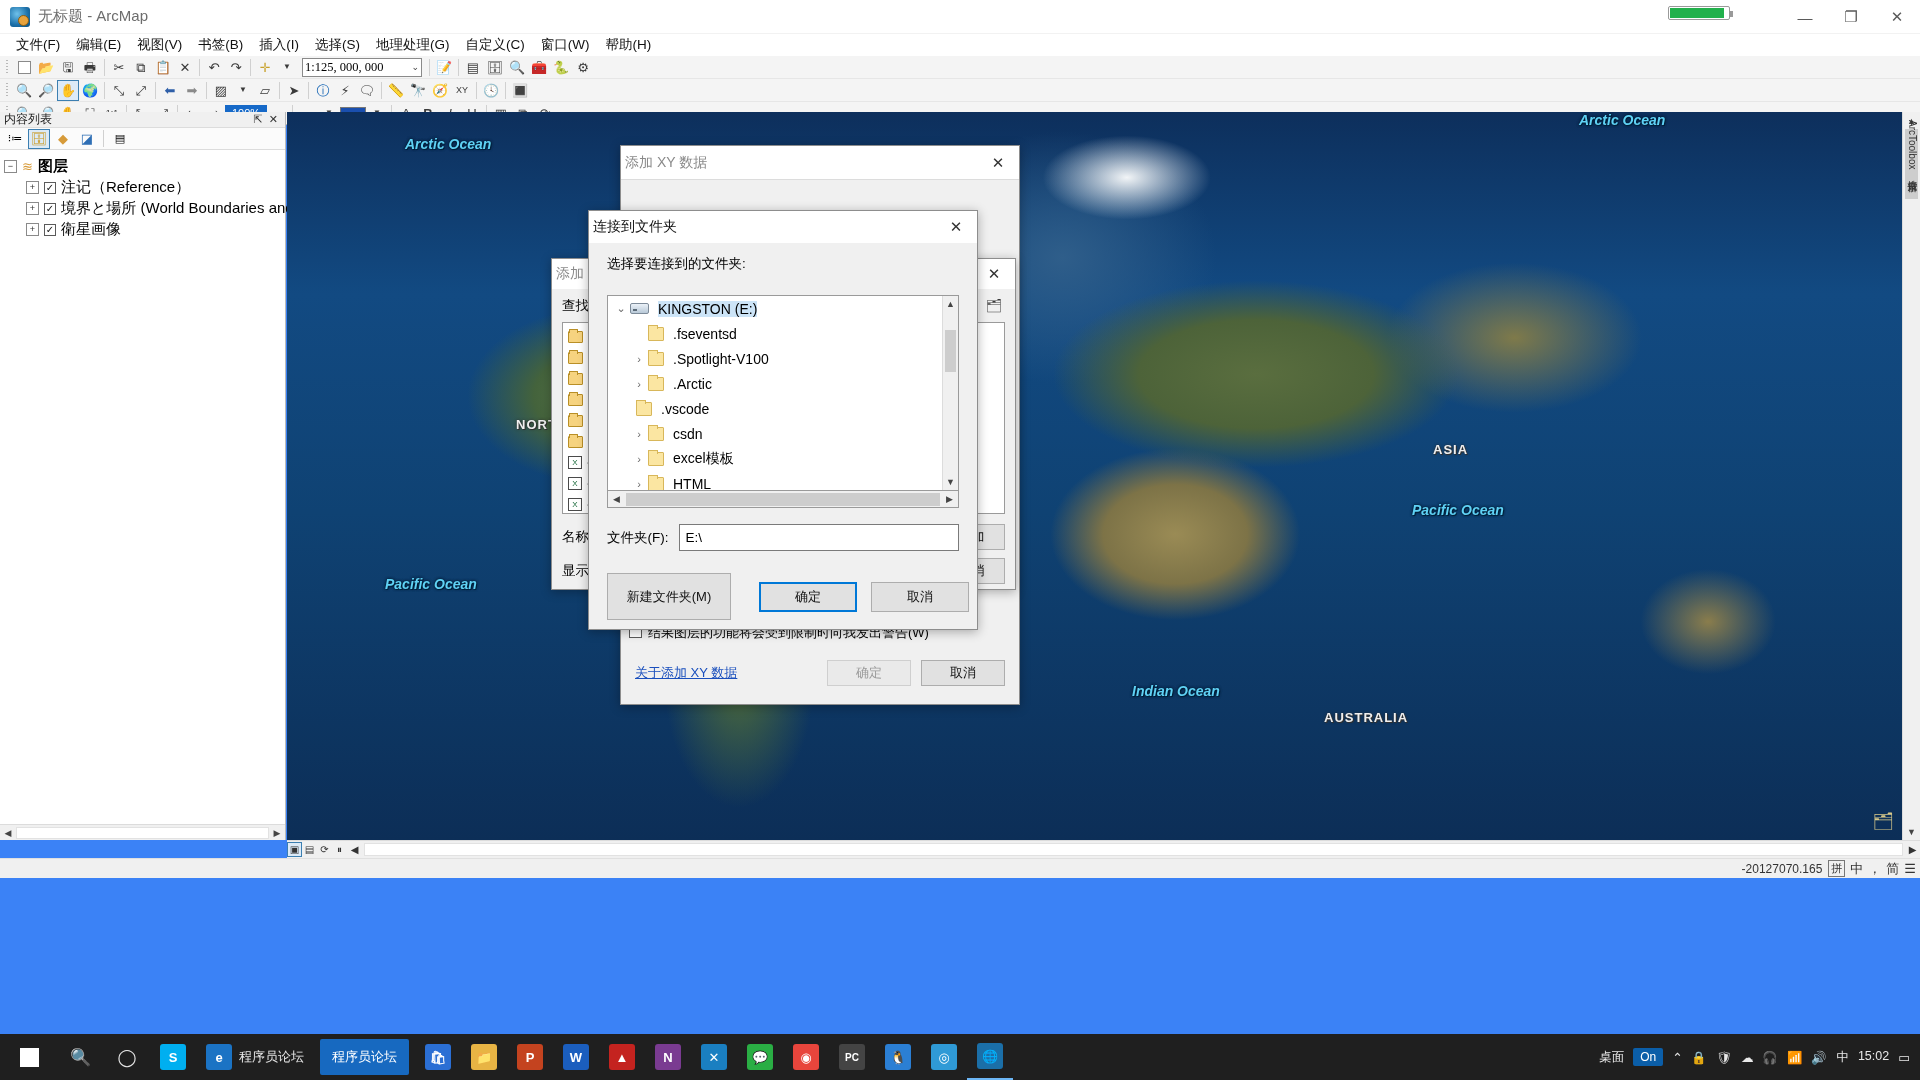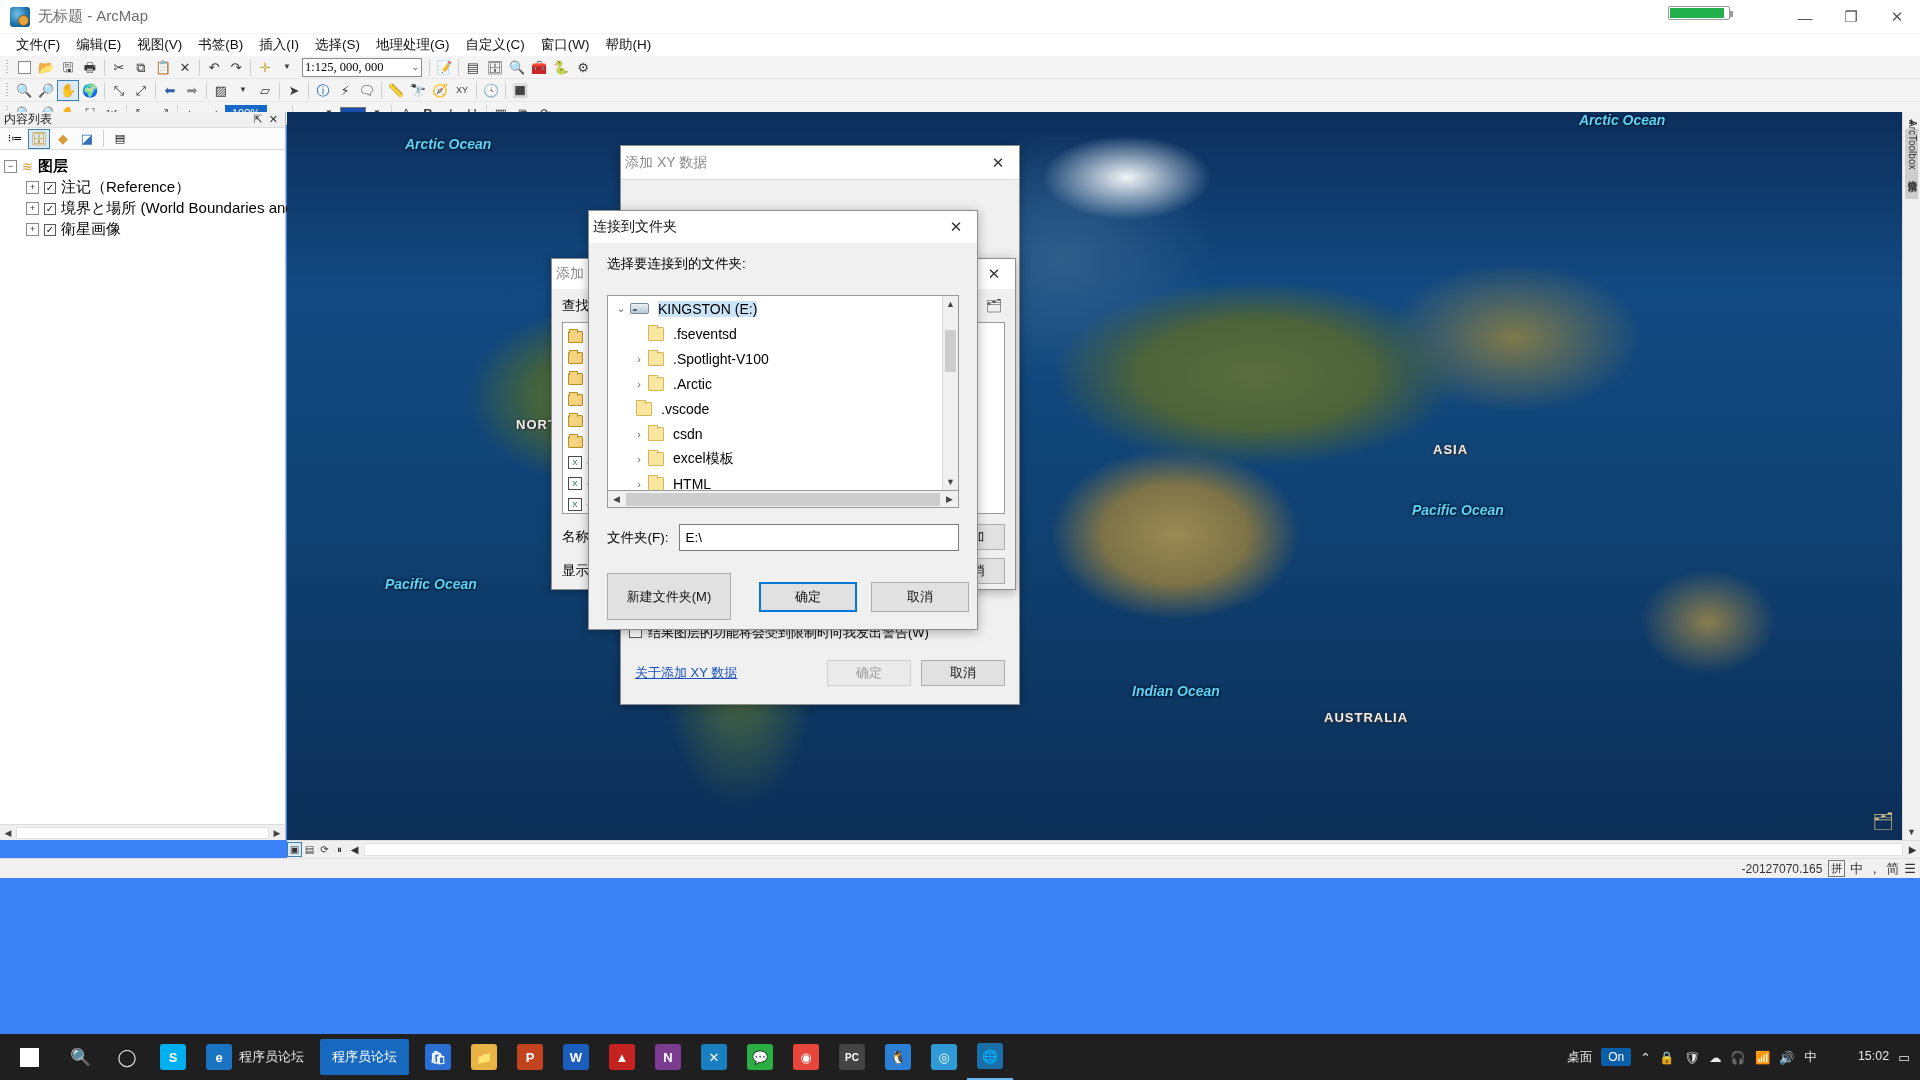--- a/index.html
+++ b/index.html
@@ -187,21 +187,21 @@
              display:flex; align-items:center; }
   .tb-start { width:58px; height:46px; display:flex; align-items:center; justify-content:center; }
   .tb-ic { width:46px; height:46px; display:flex; align-items:center; justify-content:center;
            color:#e8e8e8; font-size:17px; position:relative; }
   .tb-search { height:36px; background:#ffffff; color:#222; display:flex; align-items:center;
                padding:0 12px; font-size:13px; margin:0 6px; border-radius:2px; }
   .tb-web { display:flex; align-items:center; gap:7px; color:#e6e6e6; font-size:13px; padding:0 10px; }
   .tb-right { margin-left:auto; display:flex; align-items:center; gap:9px; color:#e9e9e9;
               font-size:12.5px; padding-right:10px; }
   .tb-right .chip { background:#0b5ea8; color:#fff; padding:2px 7px; font-size:12px; border-radius:2px; }
-  .clock { text-align:right; line-height:1.25; font-size:12.5px;margin-left:32px; }
+  .clock { text-align:right; line-height:1.25; font-size:12.5px; }
   .sq-ic { width:26px; height:26px; border-radius:3px; display:flex; align-items:center;
            justify-content:center; font-size:13px; color:#fff; font-weight:bold; }
 </style>
 </head>
 <body>
 
 <div class="app">
 
   <div class="titlebar">
     <div class="appicon"></div>

